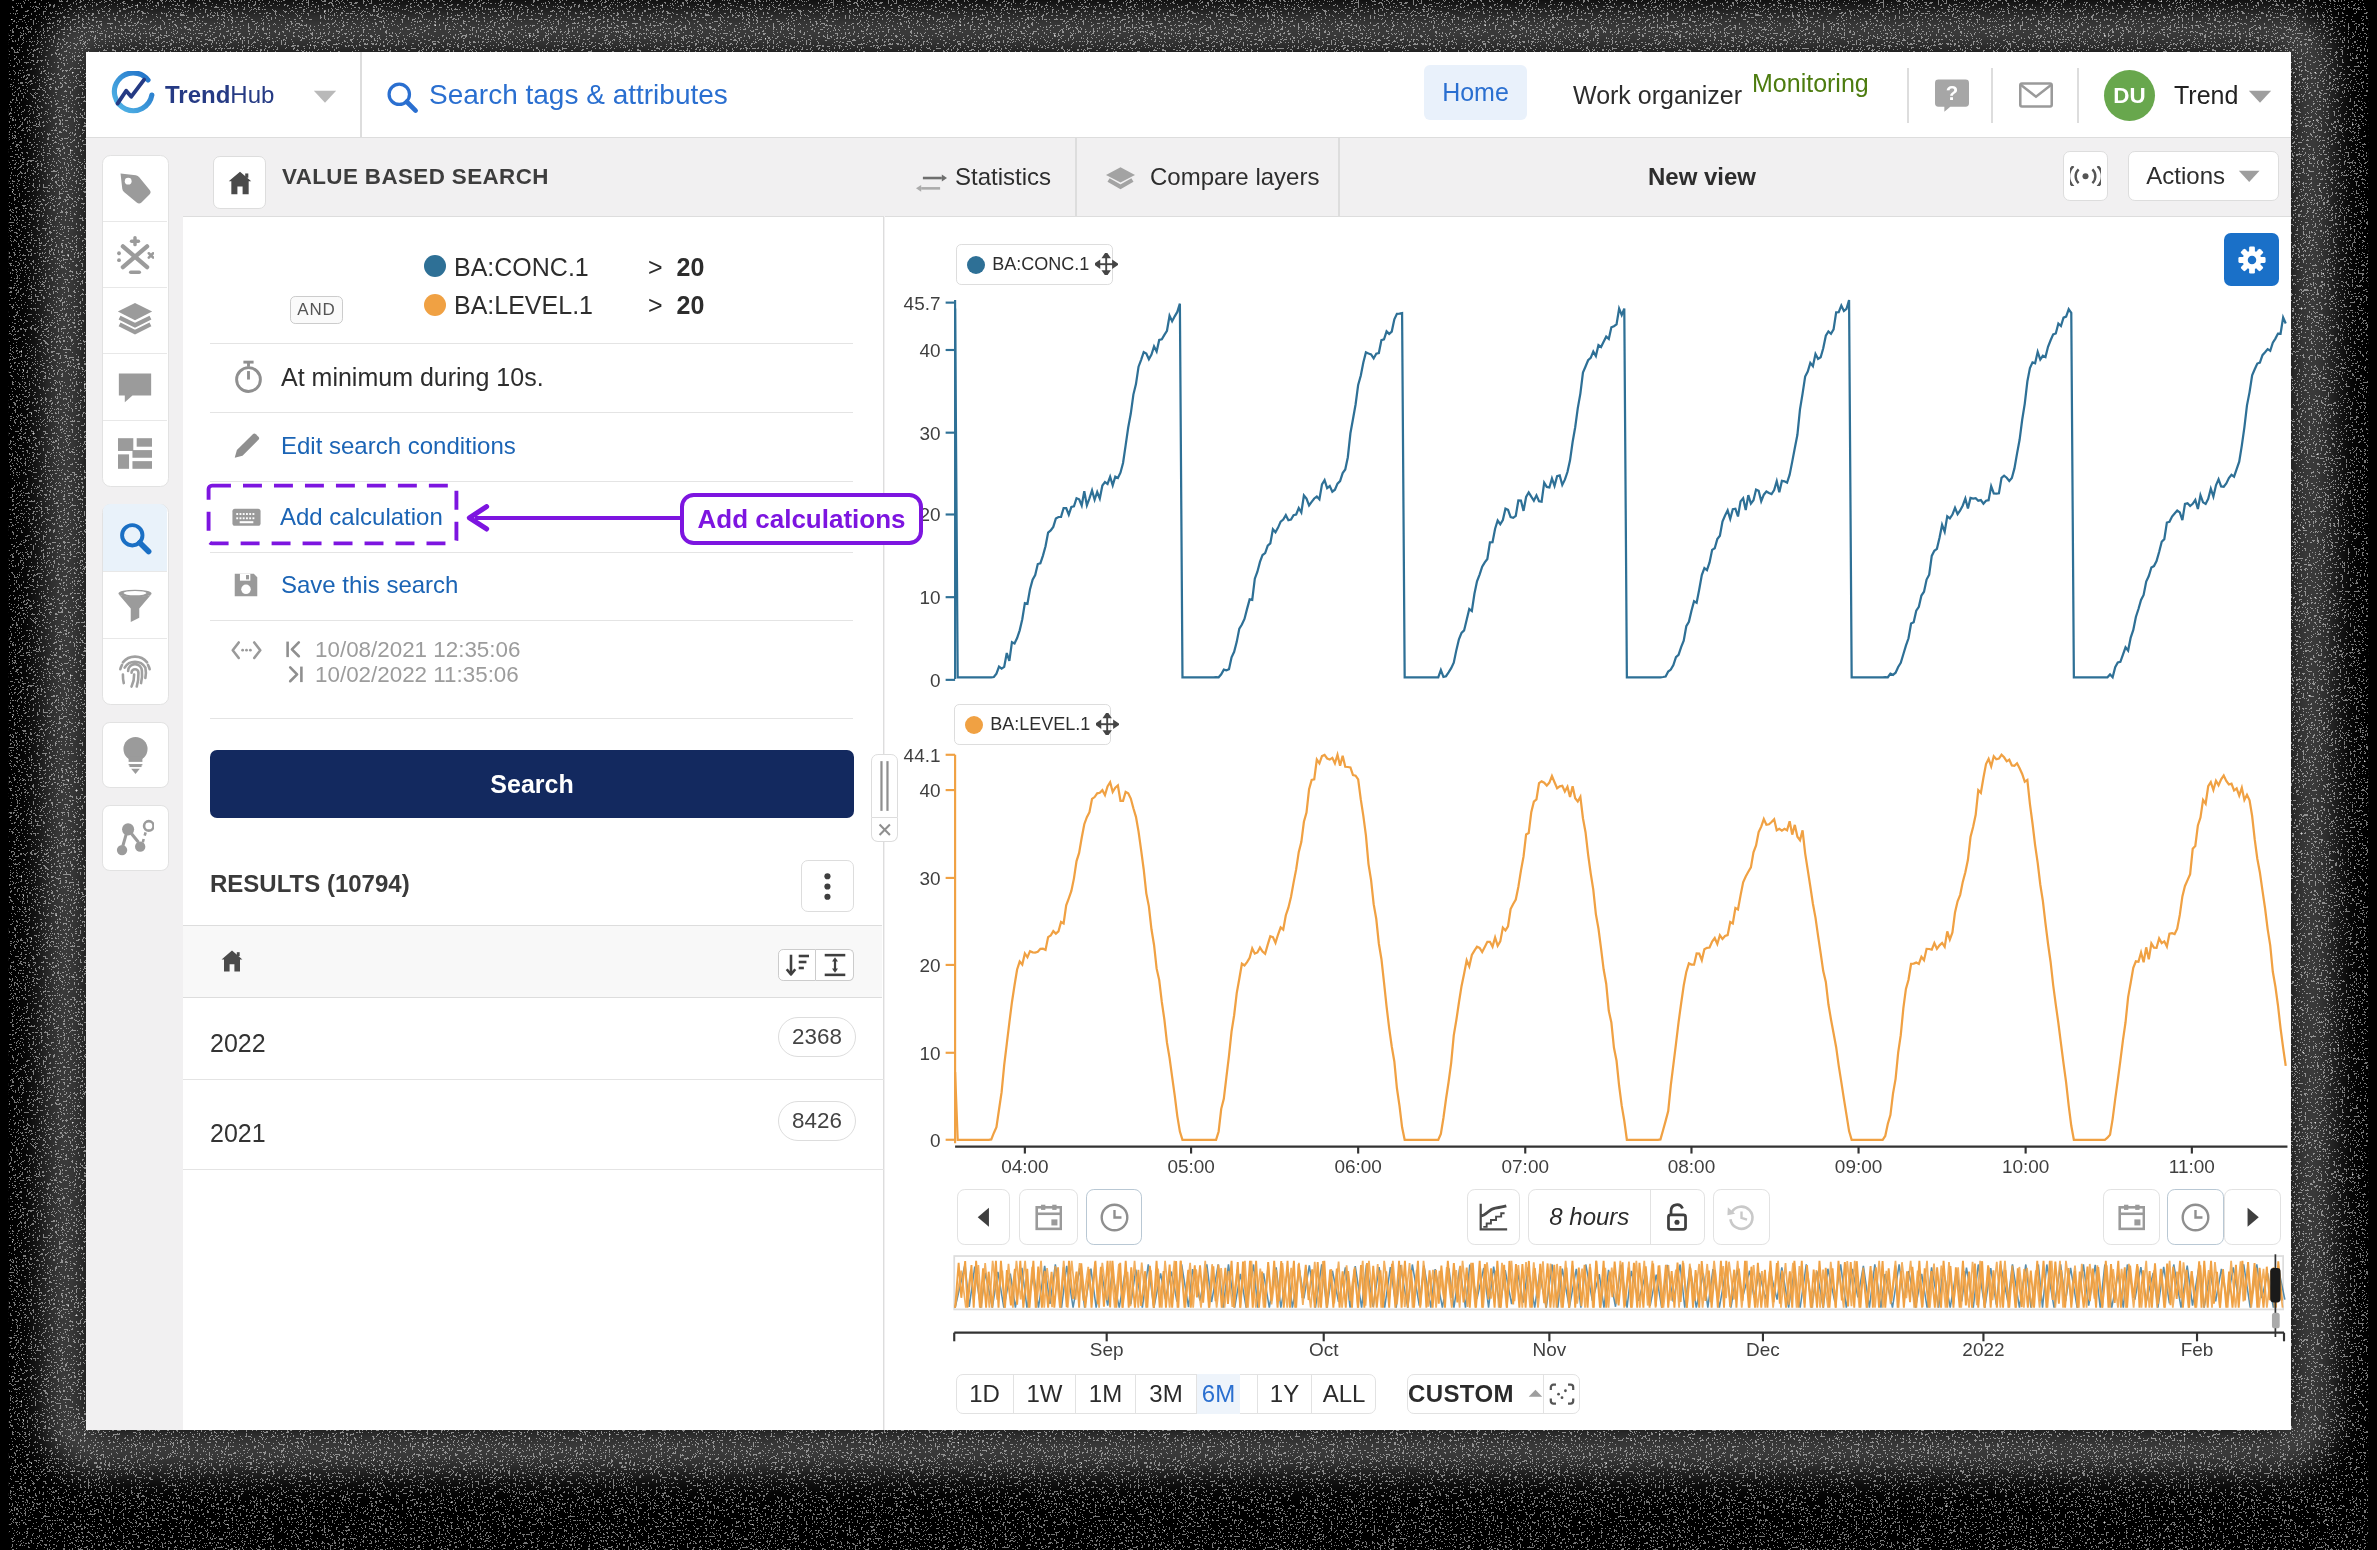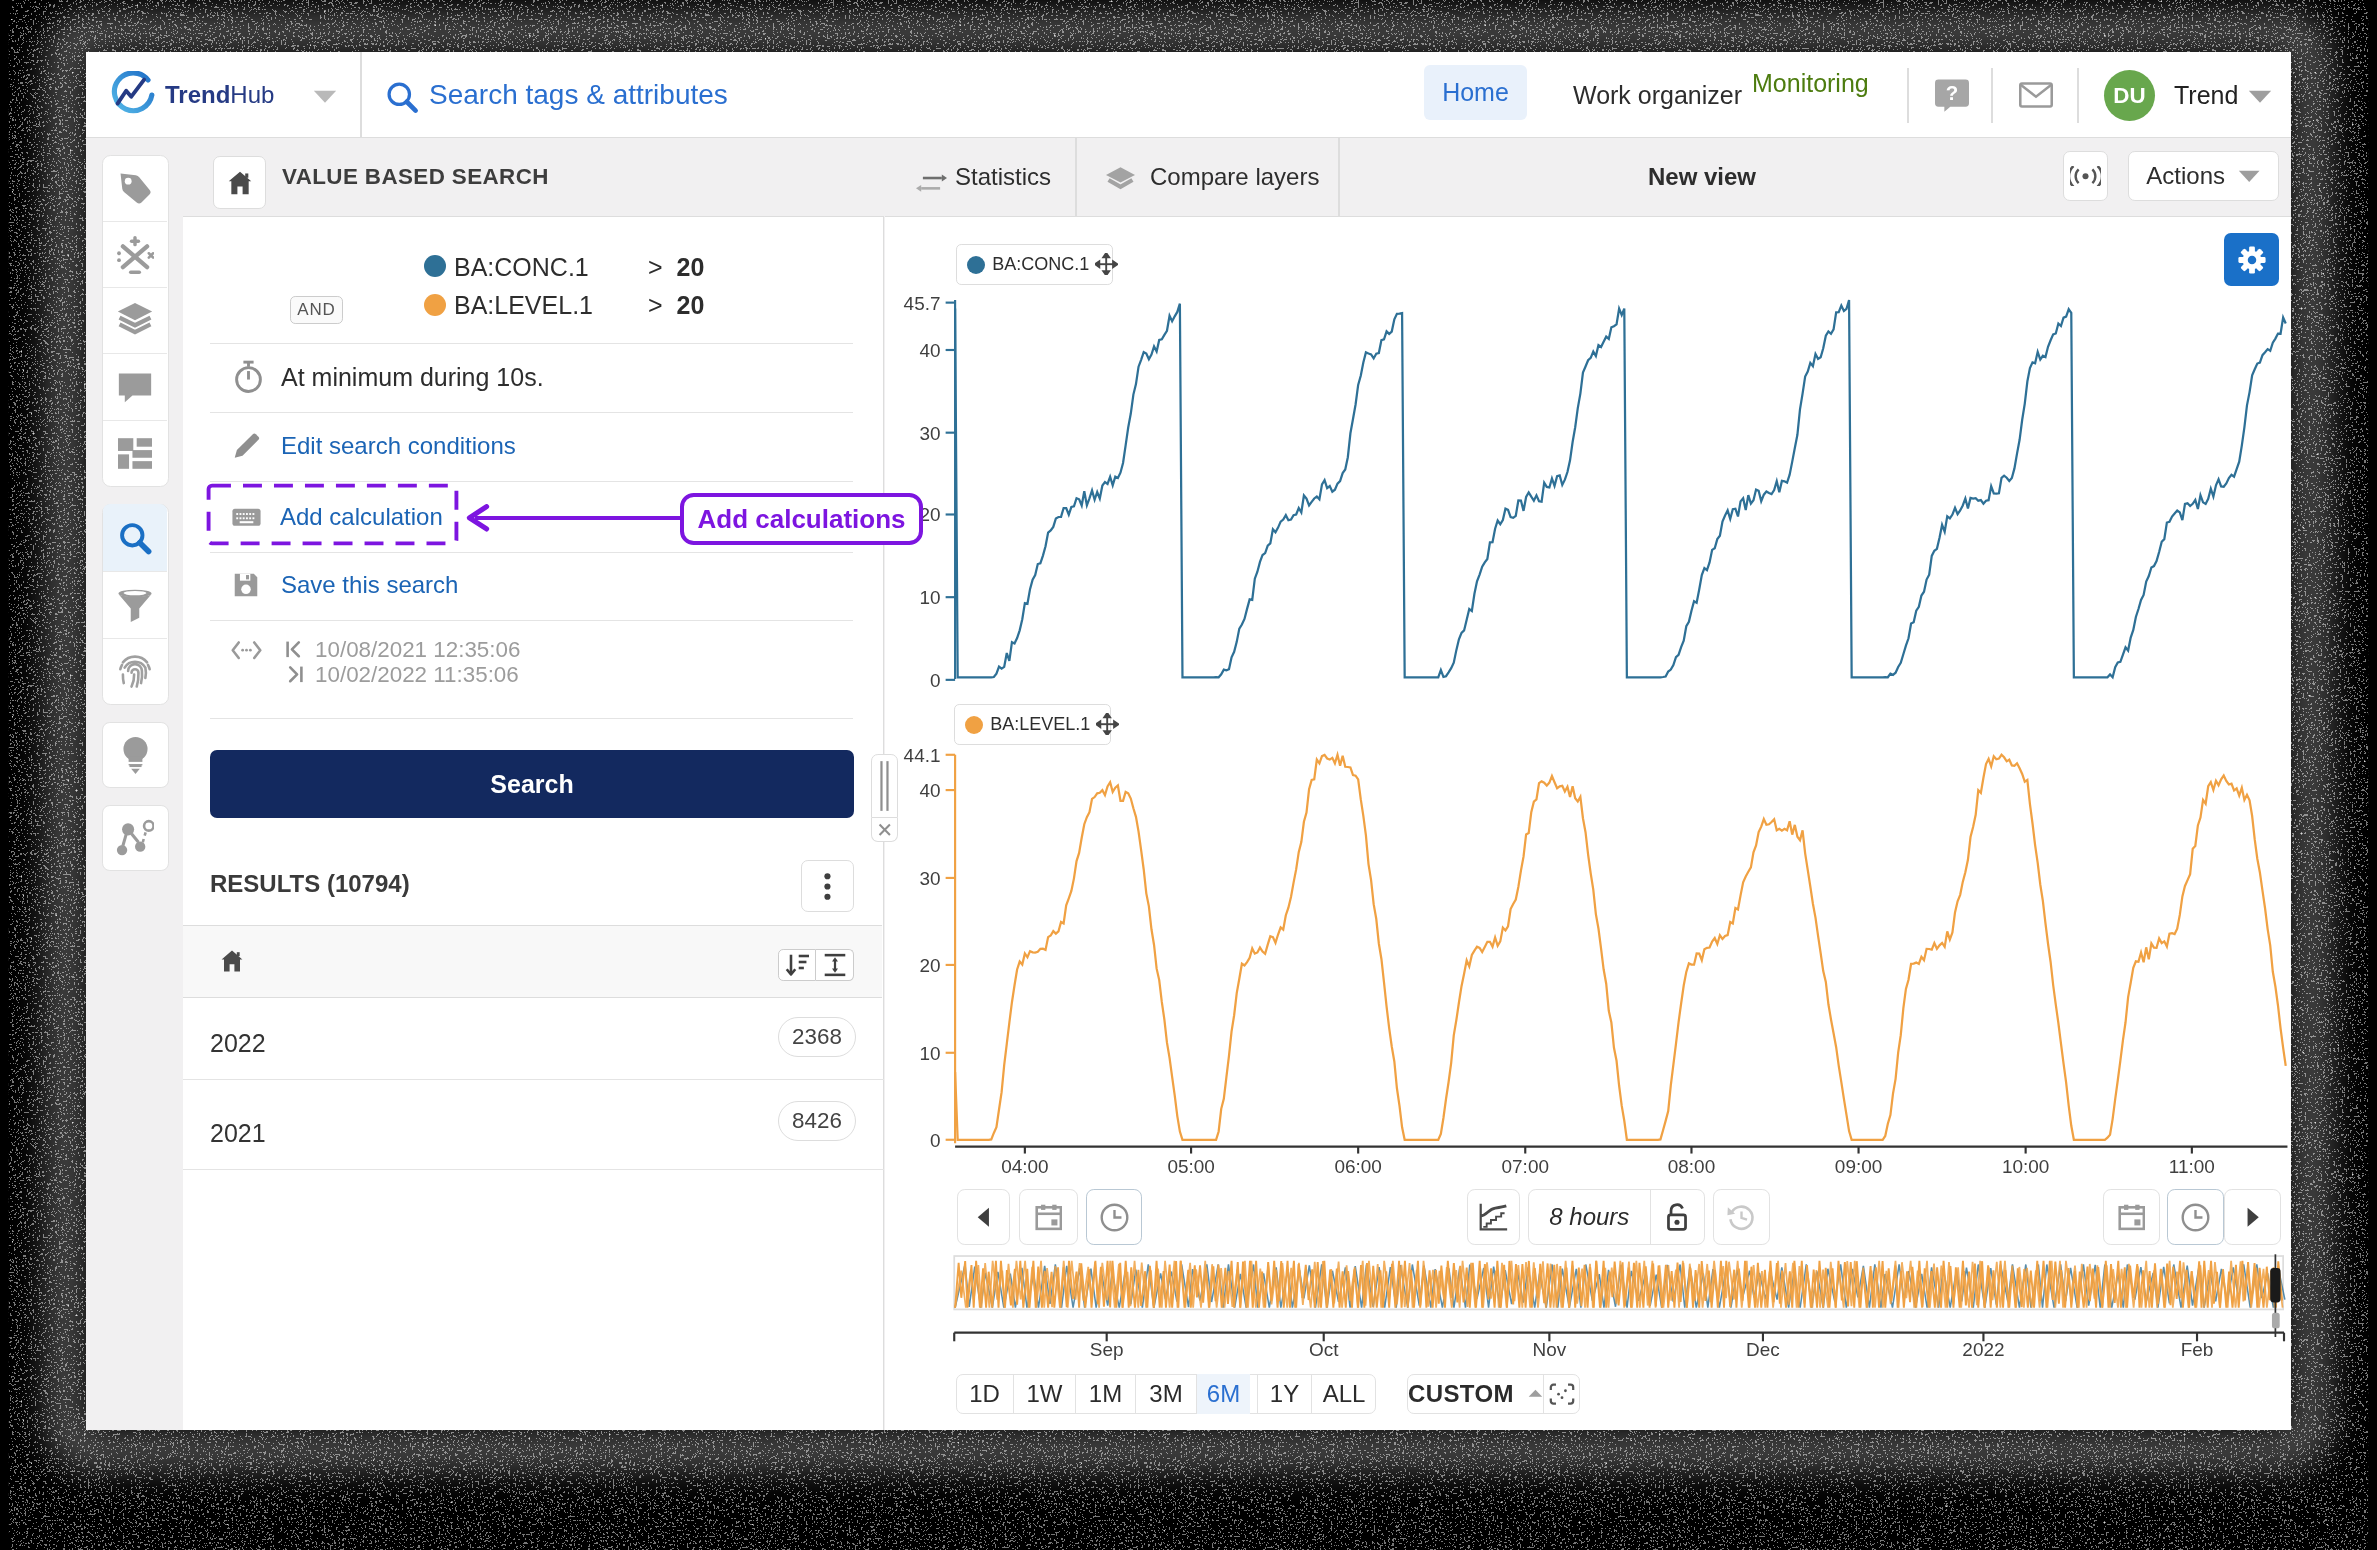--- a/index.html
+++ b/index.html
@@ -511,21 +511,21 @@
     <div class="abs flex" style="left:2138px;top:1137px;width:57px;height:56px;background:#fff;border:1.7px solid #e2e2e2;border-radius:7.8px;justify-content:center;">
       <svg width="15.5" height="22.4" viewBox="0 0 18 26" style="">
         <polygon points="3,2 16,13 3,24" fill="#3f3f3f"></polygon>
       </svg>
     </div>
     <div class="abs" style="left:870px;top:1322px;width:420px;height:40px;background:#fff;border:1.7px solid #e2e2e2;border-radius:6.9px;"></div>
     <div class="abs flex" style="left:870px;top:1322px;width:57px;height:40px;justify-content:center;font-size:24px;color:#2b2b2b;">1D</div>
     <div class="abs flex" style="left:927px;top:1322px;width:62px;height:40px;border-left:1.7px solid #e2e2e2;justify-content:center;font-size:24px;color:#2b2b2b;">1W</div>
     <div class="abs flex" style="left:989px;top:1322px;width:60px;height:40px;border-left:1.7px solid #e2e2e2;justify-content:center;font-size:24px;color:#2b2b2b;">1M</div>
     <div class="abs flex" style="left:1049px;top:1322px;width:61px;height:40px;border-left:1.7px solid #e2e2e2;justify-content:center;font-size:24px;color:#2b2b2b;">3M</div>
-    <div class="abs flex" style="left:1110px;top:1322px;width:54px;height:40px;background:#eef4fb;border-left:1.7px solid #e2e2e2;justify-content:center;font-size:24px;color:#2a6fd0;">6M</div>
+    <div class="abs flex" style="left:1110px;top:1322px;width:44px;height:40px;background:#eef4fb;border-left:1.7px solid #e2e2e2;justify-content:center;font-size:24px;color:#2a6fd0;">6M</div>
     <div class="abs flex" style="left:1171px;top:1322px;width:54px;height:40px;border-left:1.7px solid #e2e2e2;justify-content:center;font-size:24px;color:#2b2b2b;">1Y</div>
     <div class="abs flex" style="left:1225px;top:1322px;width:65px;height:40px;border-left:1.7px solid #e2e2e2;justify-content:center;font-size:24px;color:#2b2b2b;">ALL</div>
     <div class="abs flex" style="left:1321px;top:1322px;width:173px;height:40px;background:#fff;border:1.7px solid #e2e2e2;border-radius:6.9px;">
 <div class="flex" style="width:135px;height:100%;justify-content:center;font-size:24px;color:#2b2b2b;letter-spacing:0.4px;font-weight:bold;">CUSTOM&nbsp;&nbsp;<svg width="19" height="11.2" viewBox="0 0 22 13" style="">
           <polygon points="1,11 21,11 11.0,1" fill="#9e9e9e"></polygon>
         </svg></div>
 <div class="flex" style="width:38px;height:100%;border-left:1.7px solid #e2e2e2;justify-content:center;">
         <svg width="26" height="22.4" viewBox="0 0 30 26" style="">
           <g stroke="#555" stroke-width="2.6" fill="none">
 <path d="M2 8 v-3 a3 3 0 0 1 3 -3 h3 M22 2 h3 a3 3 0 0 1 3 3 v3 M28 18 v3 a3 3 0 0 1 -3 3 h-3 M8 24 h-3 a3 3 0 0 1 -3 -3 v-3"></path>

